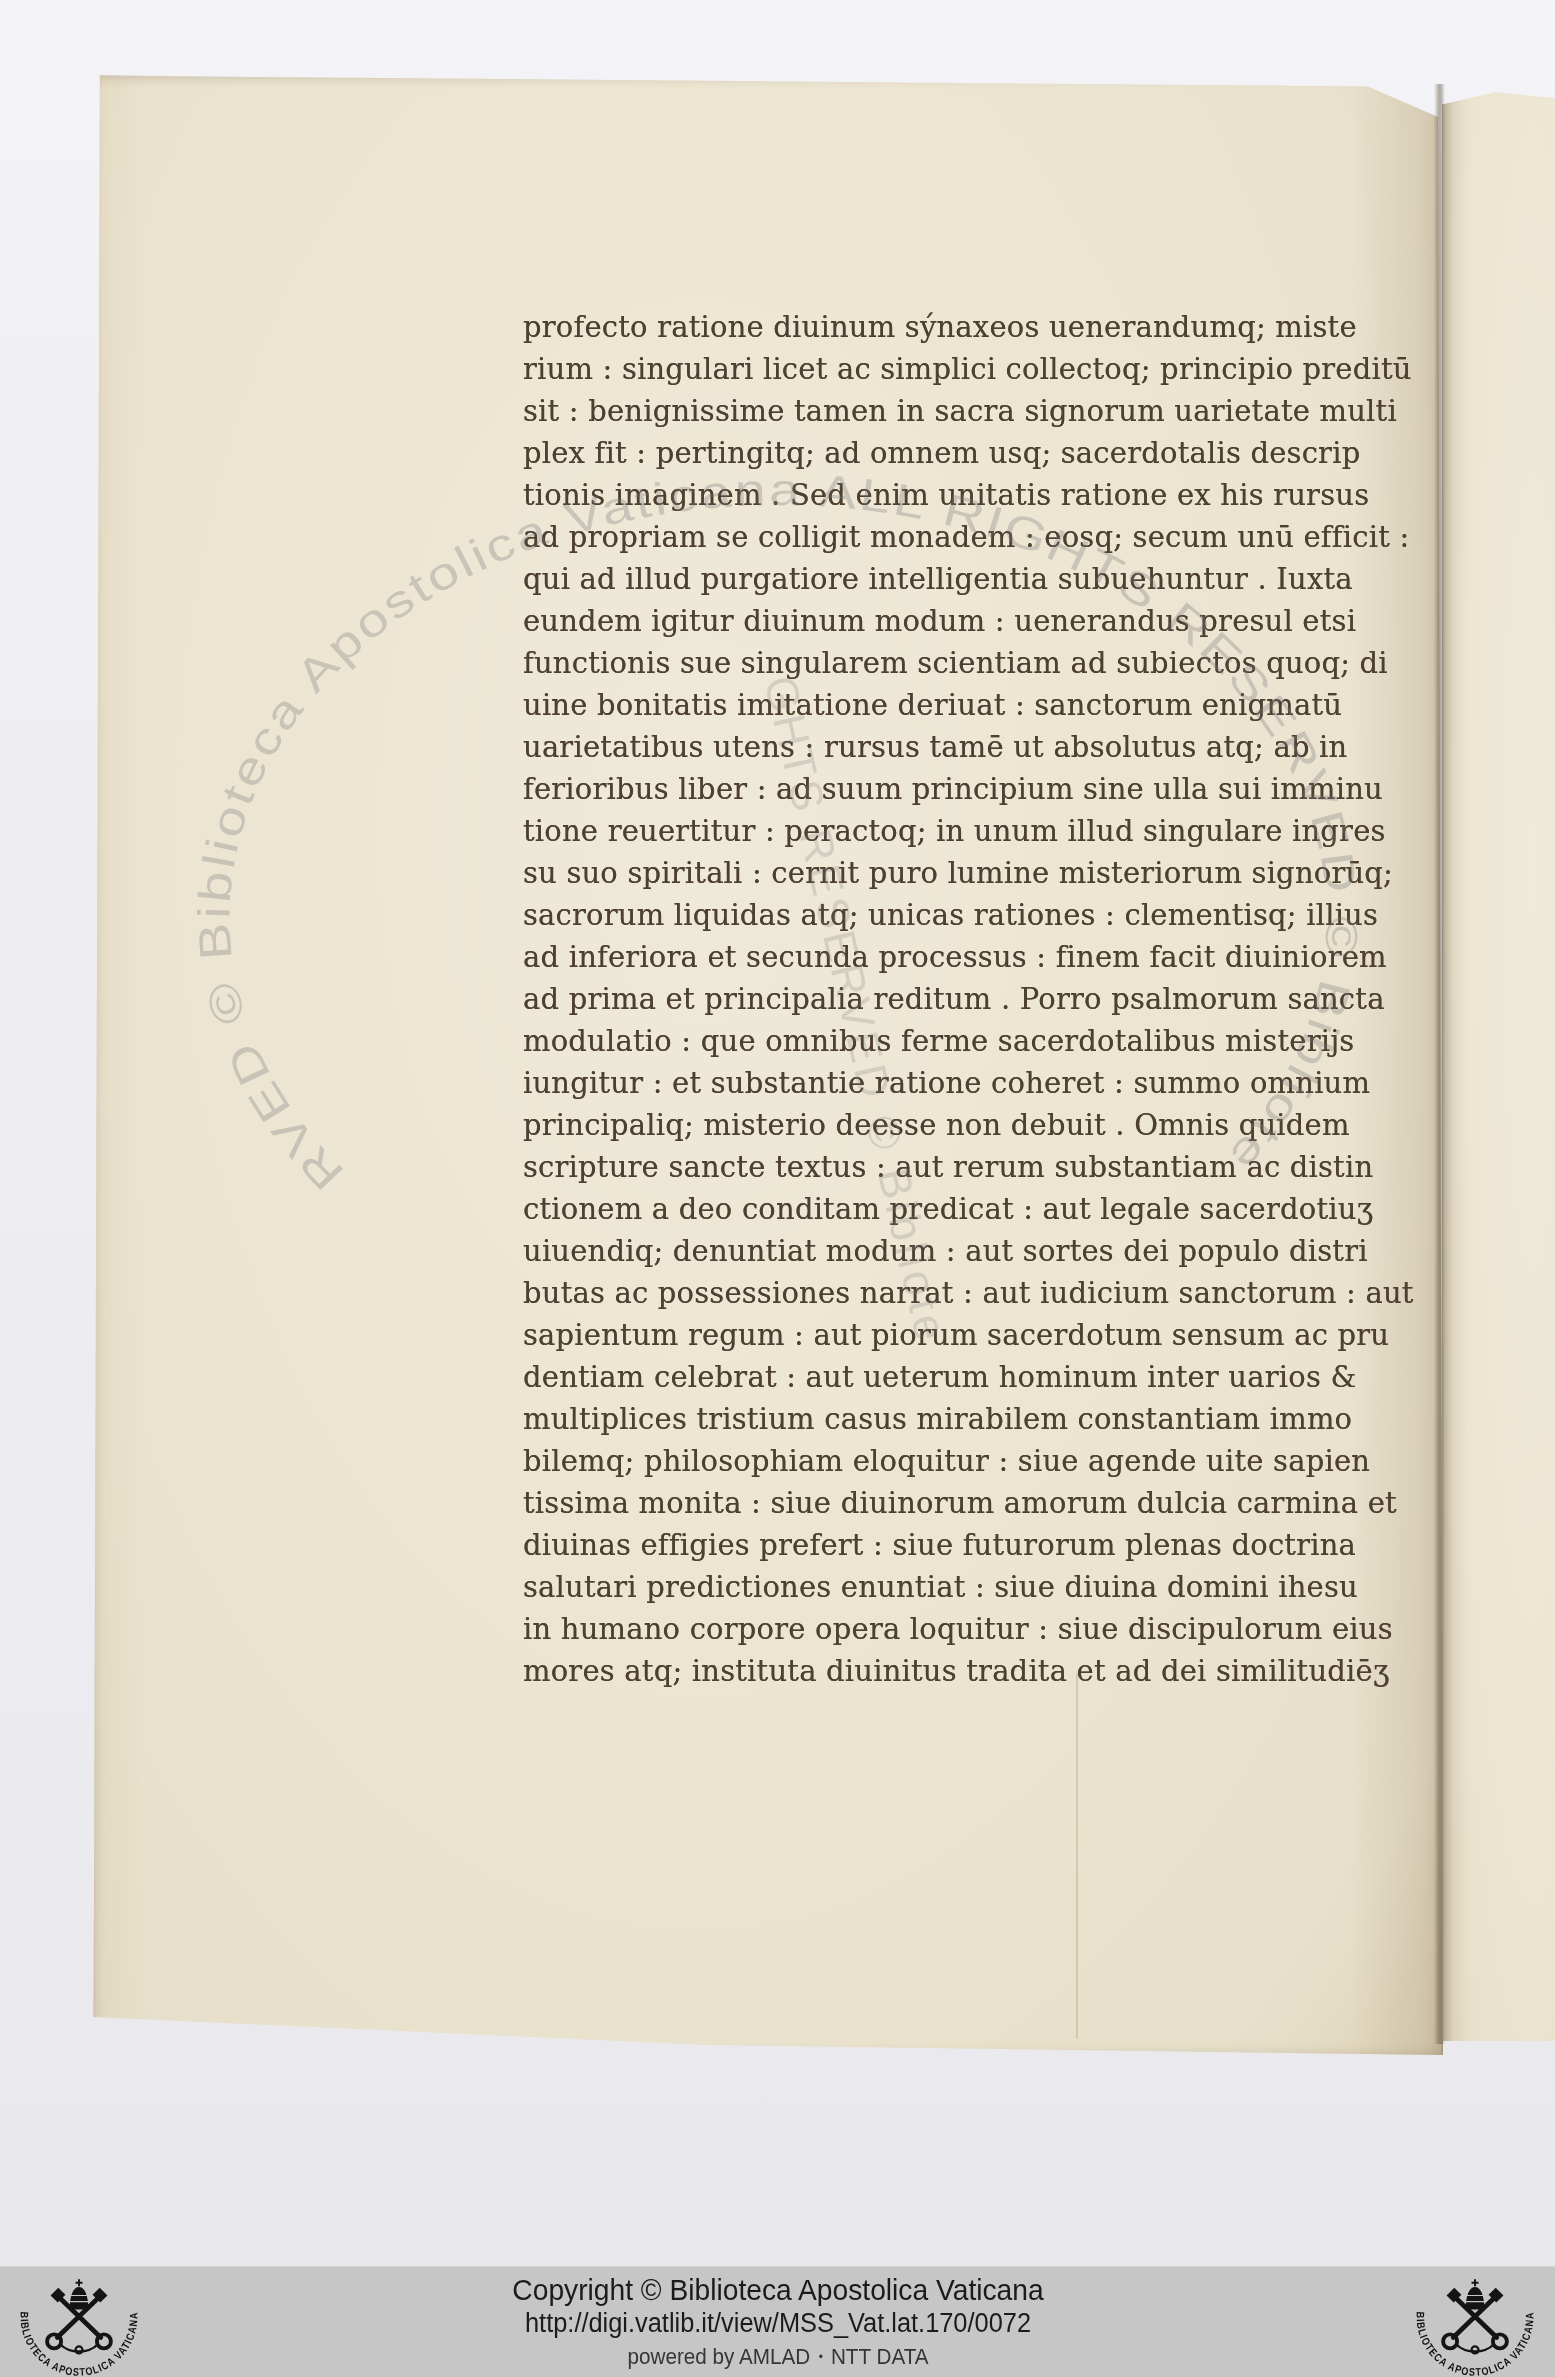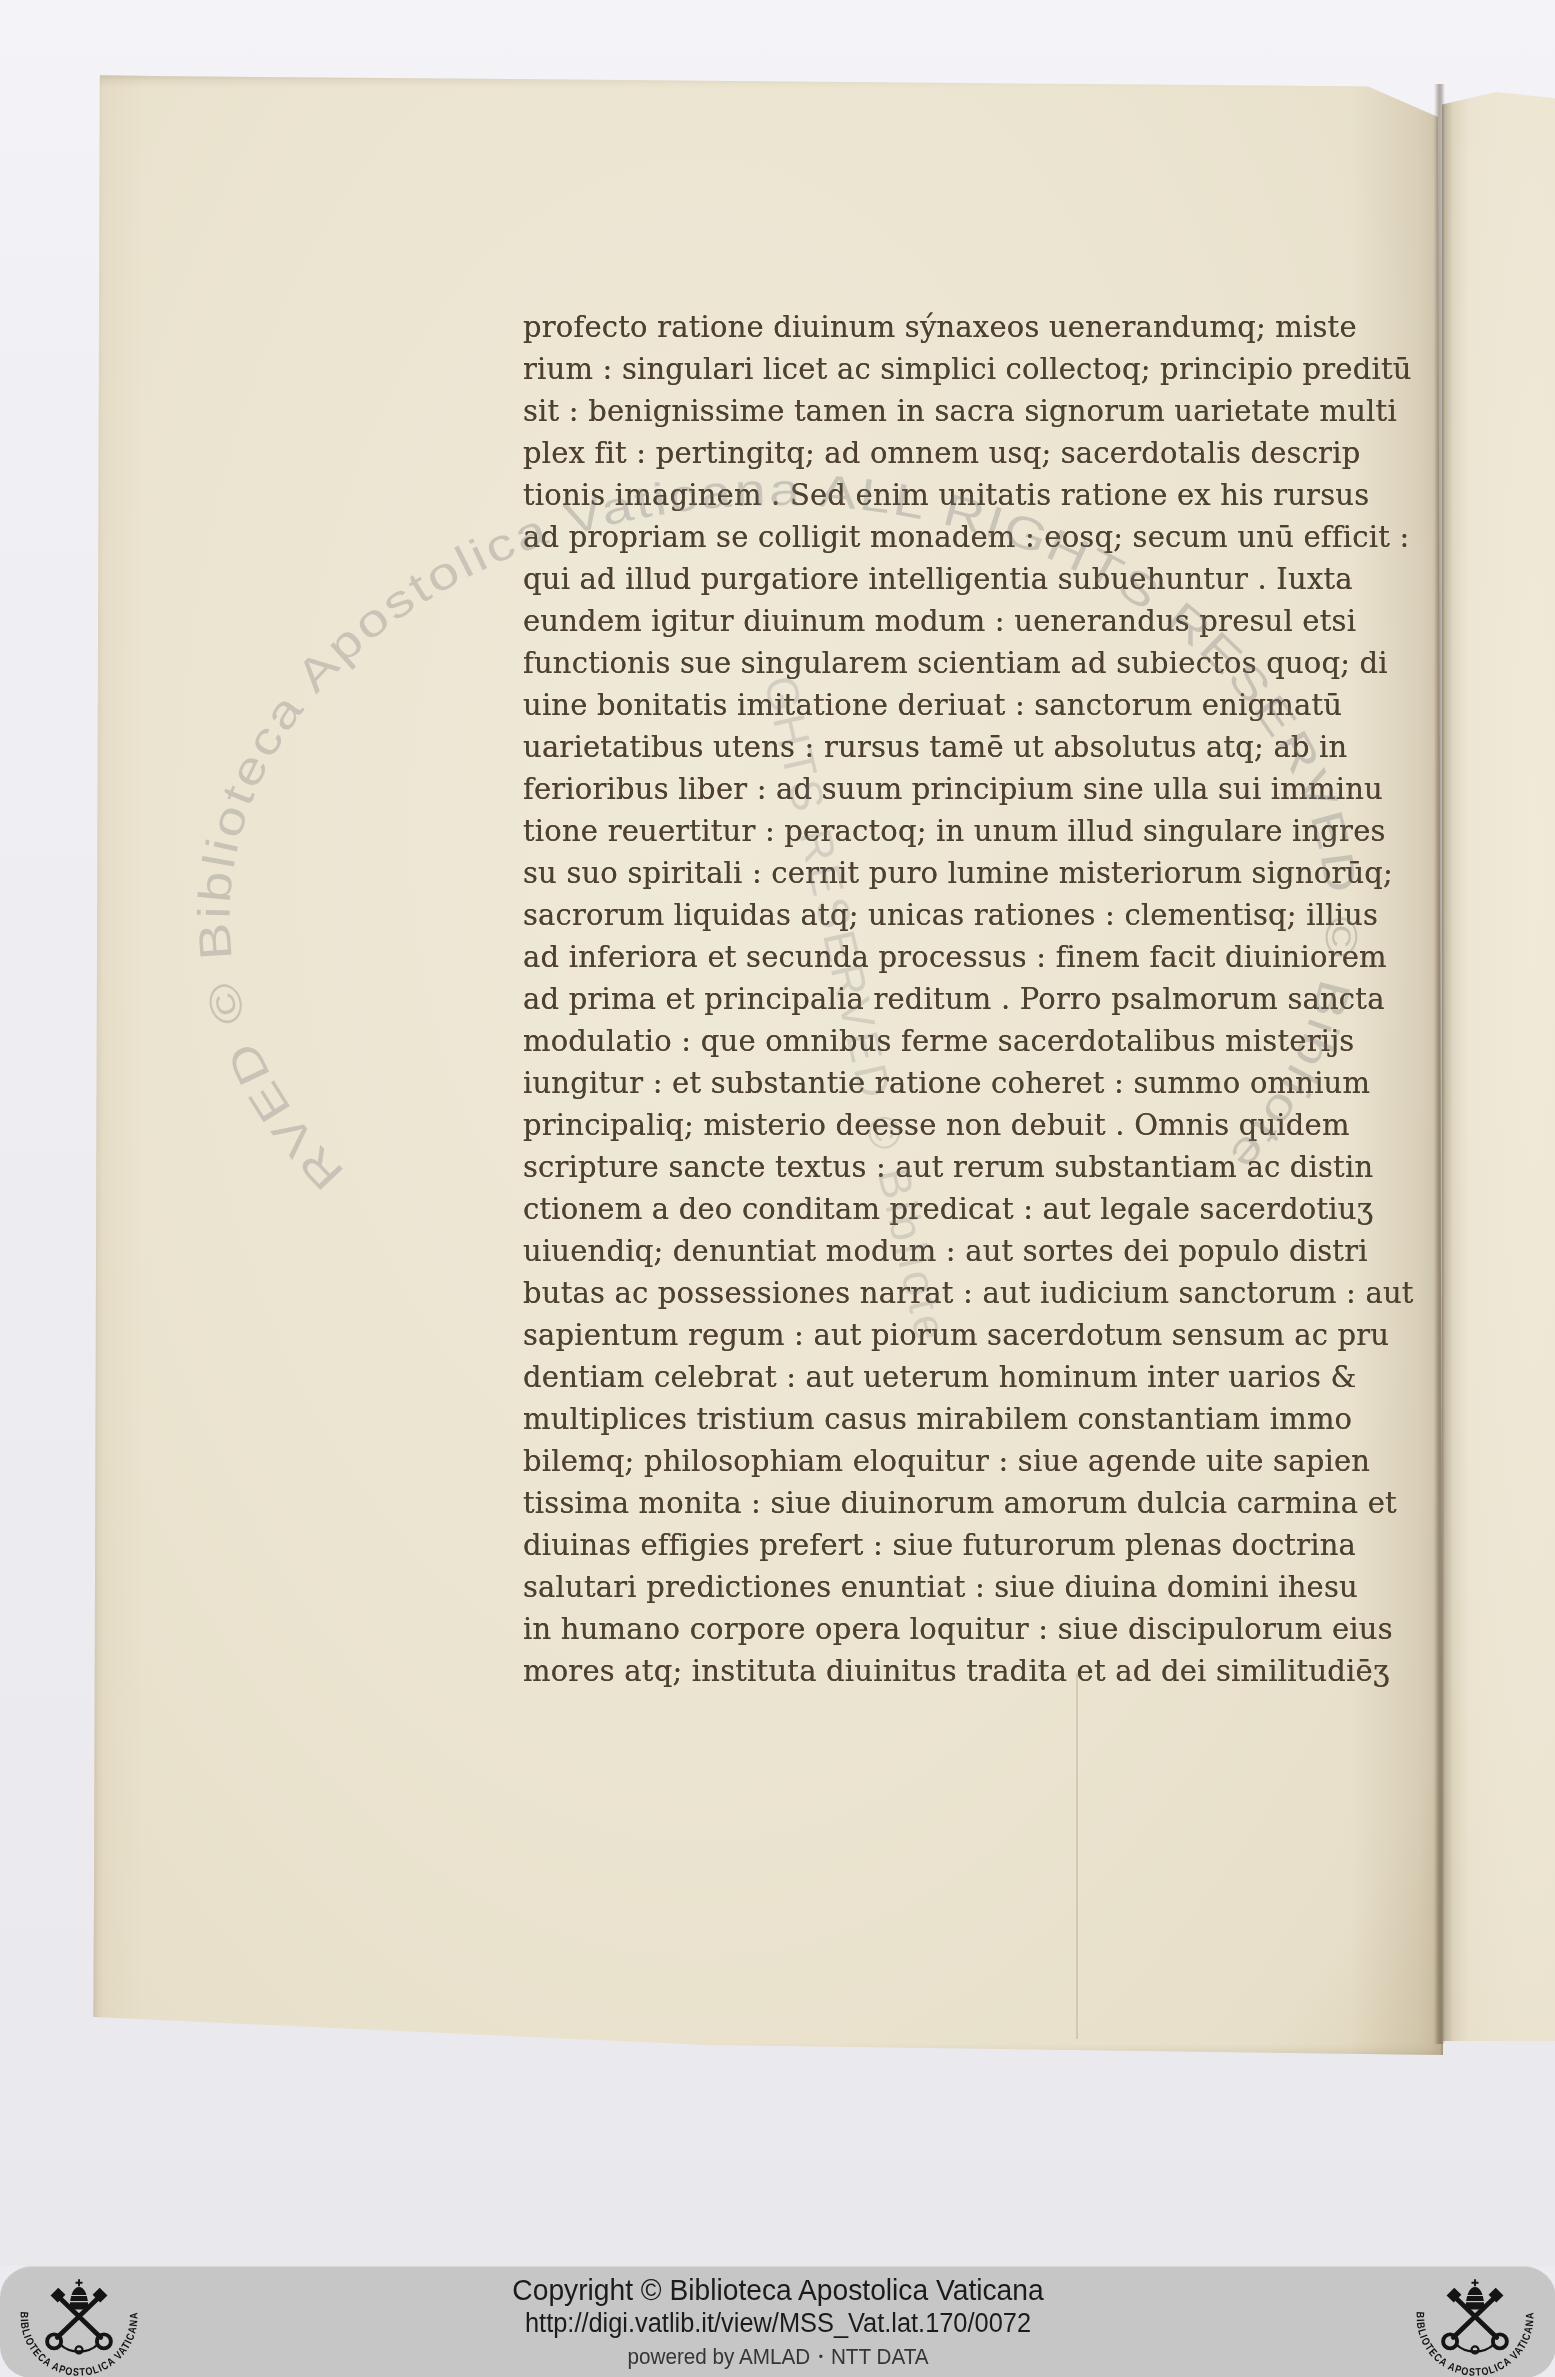--- a/index.html
+++ b/index.html
@@ -60,21 +60,21 @@
   }
   .wm-frag{
     position:absolute;left:804px;top:671px;z-index:5;pointer-events:none;
     transform:rotate(77deg);transform-origin:0 0;
     font-family:"Liberation Sans",sans-serif;font-size:45px;letter-spacing:3.9px;
     color:#77777a;opacity:.22;white-space:nowrap;
   }
   
   .footer{
     position:absolute;left:0;top:2266px;width:1556px;height:111px;
-    background:#c6c6c7;z-index:10;border-top:0.8px solid #d6d6d8;border-radius:32px;
+    background:#c6c6c7;z-index:10;border-top:0.8px solid #d6d6d8;
   }
   .footer-text{
     position:absolute;left:0;width:1556px;text-align:center;color:#1b1b1b;
     font-family:"Liberation Sans","DejaVu Sans",sans-serif;
     transform:scaleX(.94);transform-origin:50% 50%;white-space:nowrap;
   }
   .f-copy{top:6.2px;font-size:30px;}
   .f-url{top:41px;font-size:27px;}
   .f-pow{top:75px;font-size:22px;color:#353535;}
   .logo{position:absolute;top:2269px;z-index:11;}

